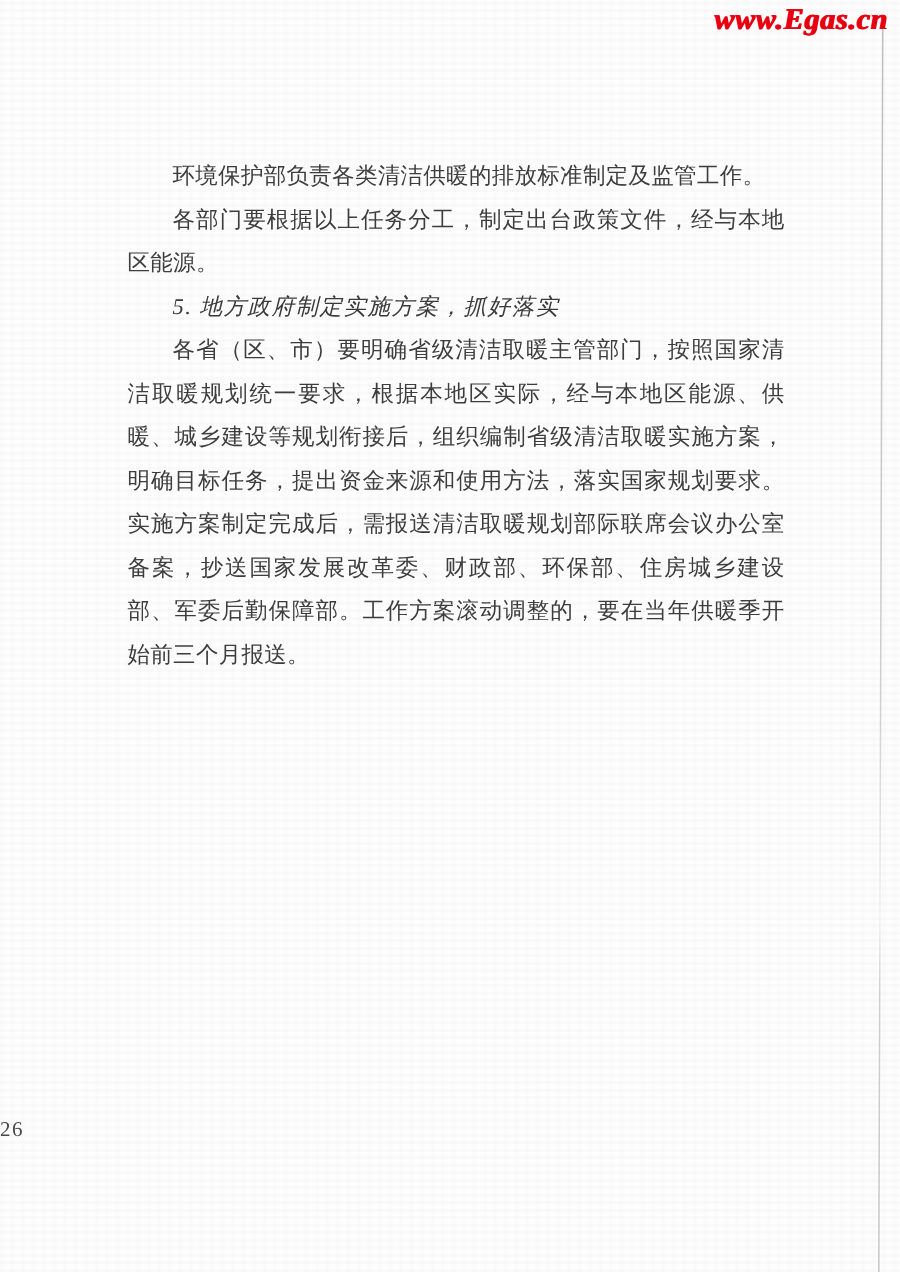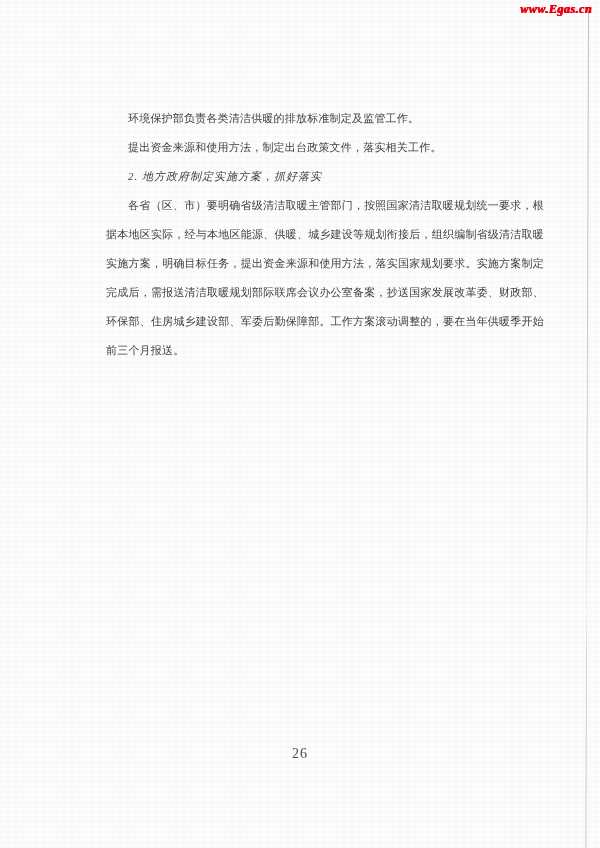--- a/index.html
+++ b/index.html
@@ -25,21 +25,21 @@
       repeating-linear-gradient(90deg, rgba(0,0,0,0.008) 0 3px, transparent 3px 7px);
     pointer-events: none;
   }
   .watermark {
     position: absolute;
     top: 2px;
     right: 8px;
     font-family: "Liberation Serif", serif;
     font-style: italic;
     font-weight: bold;
-    font-size: 12px;
+    font-size: 20px;
     letter-spacing: 0.5px;
     color: #e60012;
     text-shadow: 0.6px 0 0 #e60012, -0.3px 0 0 #ff2a2a;
     z-index: 3;
   }
   .scan-edge-line {
     position: absolute;
     top: 10px;
     right: 11px;
     width: 1px;
@@ -55,59 +55,57 @@
     transform: rotate(0.18deg);
     transform-origin: top right;
     z-index: 2;
   }
   .content {
     position: absolute;
     top: 104px;
     left: 85px;
     width: 438px;
     color: #3d3d3d;
-    font-size: 11px;
+    font-size: 15px;
     line-height: 29px;
     letter-spacing: 0.2px;
     text-align: justify;
     text-justify: inter-character;
-    margin-left: 21px;
   }
   .content p {
     margin: 0;
     padding: 0;
     text-indent: 2em;
   }
   .content p.heading {
     font-style: italic;
     letter-spacing: 1px;
     color: #3a3a3a;
   }
   .footer-pagenum {
     position: absolute;
     top: 746px;
     left: 0;
     width: 600px;
-    text-align: center;
     font-size: 14px;
     letter-spacing: 1px;
     color: #4a4a4a;
   }
 </style>
 </head>
 <body>
 
 <div class="page">
 
   <div class="watermark">www.Egas.cn</div>
 
   <div class="scan-edge-line"></div>
 
   <div class="content">
     <p>环境保护部负责各类清洁供暖的排放标准制定及监管工作。</p>
-    <p>提出资金来源和使用方法，制定出台政策文件，落实相关工作。</p>
-    <p class="heading">2. 地方政府制定实施方案，抓好落实</p>
+    <p>各部门要根据以上任务分工，制定出台政策文件，经与本地区能源。</p>
+    <p class="heading">5. 地方政府制定实施方案，抓好落实</p>
     <p>各省（区、市）要明确省级清洁取暖主管部门，按照国家清洁取暖规划统一要求，根据本地区实际，经与本地区能源、供暖、城乡建设等规划衔接后，组织编制省级清洁取暖实施方案，明确目标任务，提出资金来源和使用方法，落实国家规划要求。实施方案制定完成后，需报送清洁取暖规划部际联席会议办公室备案，抄送国家发展改革委、财政部、环保部、住房城乡建设部、军委后勤保障部。工作方案滚动调整的，要在当年供暖季开始前三个月报送。</p>
   </div>
 
   <div class="footer-pagenum">26</div>
 
 </div>
 
 </body></html>

